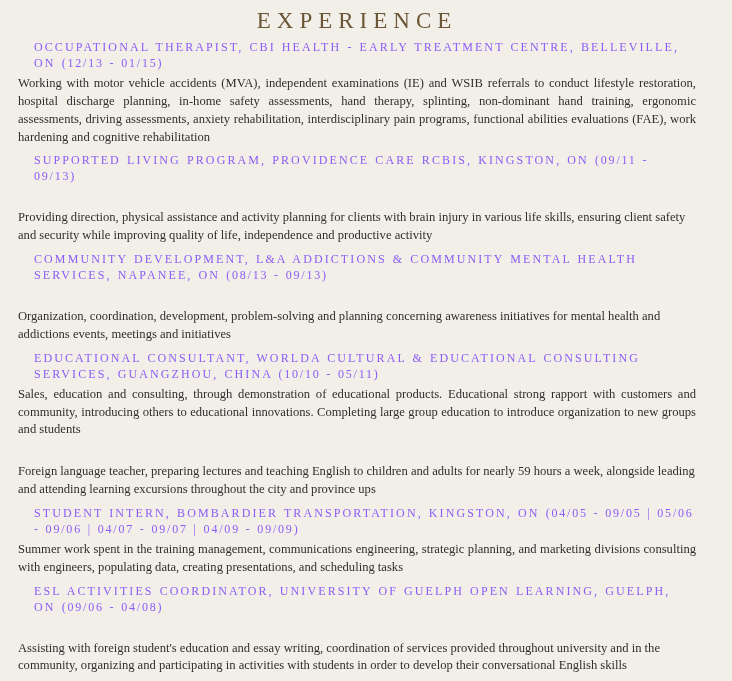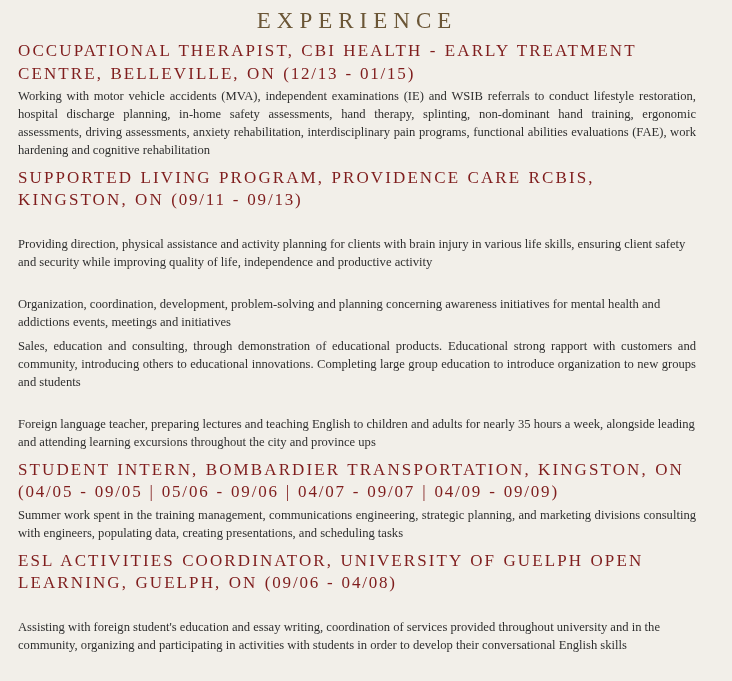--- a/index.html
+++ b/index.html
@@ -29,27 +29,27 @@
     color: #6b5636;
     margin: 4px 0 6px 0;
     font-weight: normal;
     text-transform: uppercase;
   }
   .job {
     margin-bottom: 1px;
   }
   .job-head {
     font-family: "Liberation Serif", serif;
-    font-size: 17px;
+    font-size: 12px;
     letter-spacing: 2.1px;
-    color: #7f1d1d;
+    color: #8b5cf6;
     line-height: 1.33;
     text-transform: uppercase;
     font-weight: normal;
-    margin: 2px 0 2px 0;
+    margin: 2px 0 2px 16px;
     word-spacing: 1px;
   }
   .job-head .dates {
     text-transform: lowercase;
     letter-spacing: 1.8px;
   }
   .job-desc {
     font-family: Liberation Serif, serif;
     font-size: 12.6px;
     color: #2f2f2f;
@@ -80,29 +80,37 @@
 
   <div class="job">
     <div class="job-head">
       <span>Supported Living Program, Providence Care RCBIS, Kingston, ON</span>
       <span class="dates">(09/11 - 09/13)</span>
     </div>
     <div class="job-desc nojust">Providing direction, physical assistance and activity planning for clients with brain injury in various life skills, ensuring client safety and security while improving quality of life, independence and productive activity</div>
   </div>
 
   <div class="job">
+    <div class="job-head">
+      <span>Community Development, L&amp;A Addictions &amp; Community Mental Health Services, Napanee, ON</span>
+      <span class="dates">(08/13 - 09/13)</span>
+    </div>
     <div class="job-desc nojust">Organization, coordination, development, problem-solving and planning concerning awareness initiatives for mental health and addictions events, meetings and initiatives</div>
   </div>
 
   <div class="job">
+    <div class="job-head">
+      <span>Educational Consultant, Worlda Cultural &amp; Educational Consulting Services, Guangzhou, China</span>
+      <span class="dates">(10/10 - 05/11)</span>
+    </div>
     <div class="job-desc">Sales, education and consulting, through demonstration of educational products. Educational strong rapport with customers and community, introducing others to educational innovations. Completing large group education to introduce organization to new groups and students</div>
   </div>
 
   <div class="job">
-    <div class="job-desc nojust">Foreign language teacher, preparing lectures and teaching English to children and adults for nearly 35 hours a week, alongside leading and attending learning excursions throughout the city and province ups</div>
+    <div class="job-desc nojust">Foreign language teacher, preparing lectures and teaching English to children and adults for nearly 59 hours a week, alongside leading and attending learning excursions throughout the city and province ups</div>
   </div>
 
   <div class="job">
     <div class="job-head">
       <span>Student Intern, Bombardier Transportation, Kingston, ON</span>
       <span class="dates">(04/05 - 09/05  |  05/06 - 09/06  |  04/07 - 09/07  |  04/09 - 09/09)</span>
     </div>
     <div class="job-desc">Summer work spent in the training management, communications engineering, strategic planning, and marketing divisions consulting with engineers, populating data, creating presentations, and scheduling tasks</div>
   </div>
 

